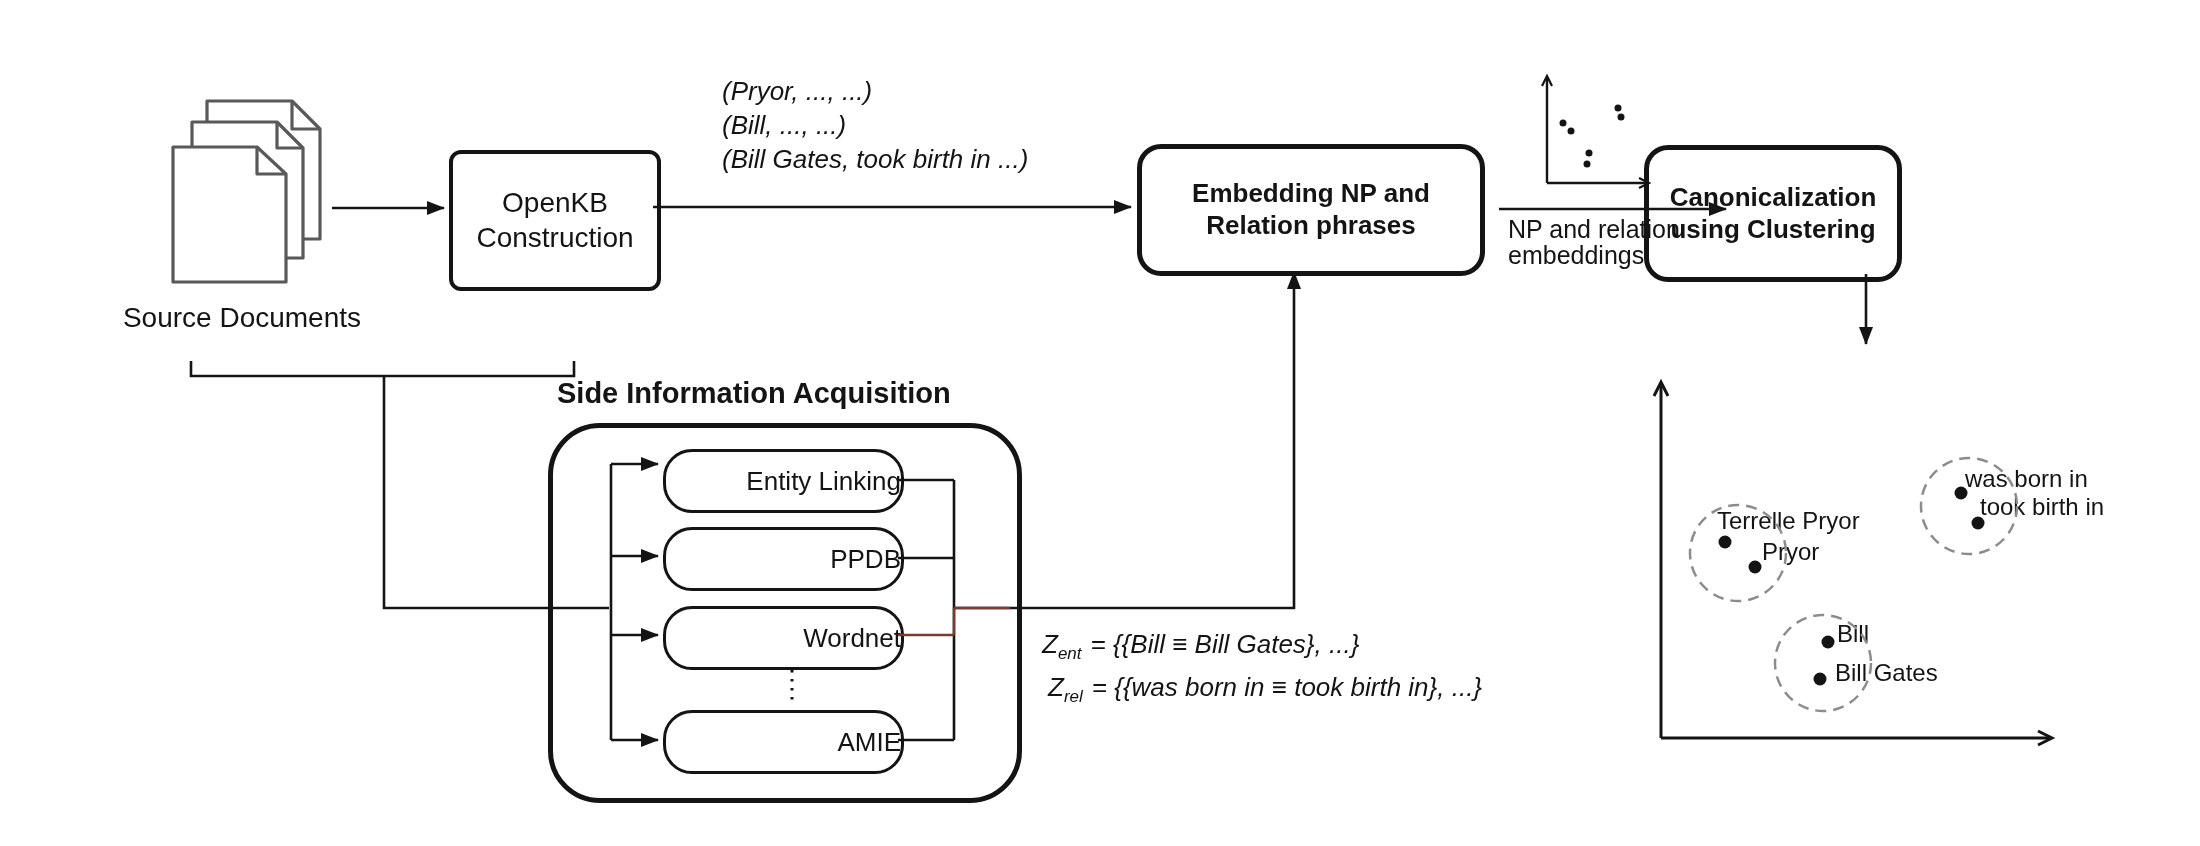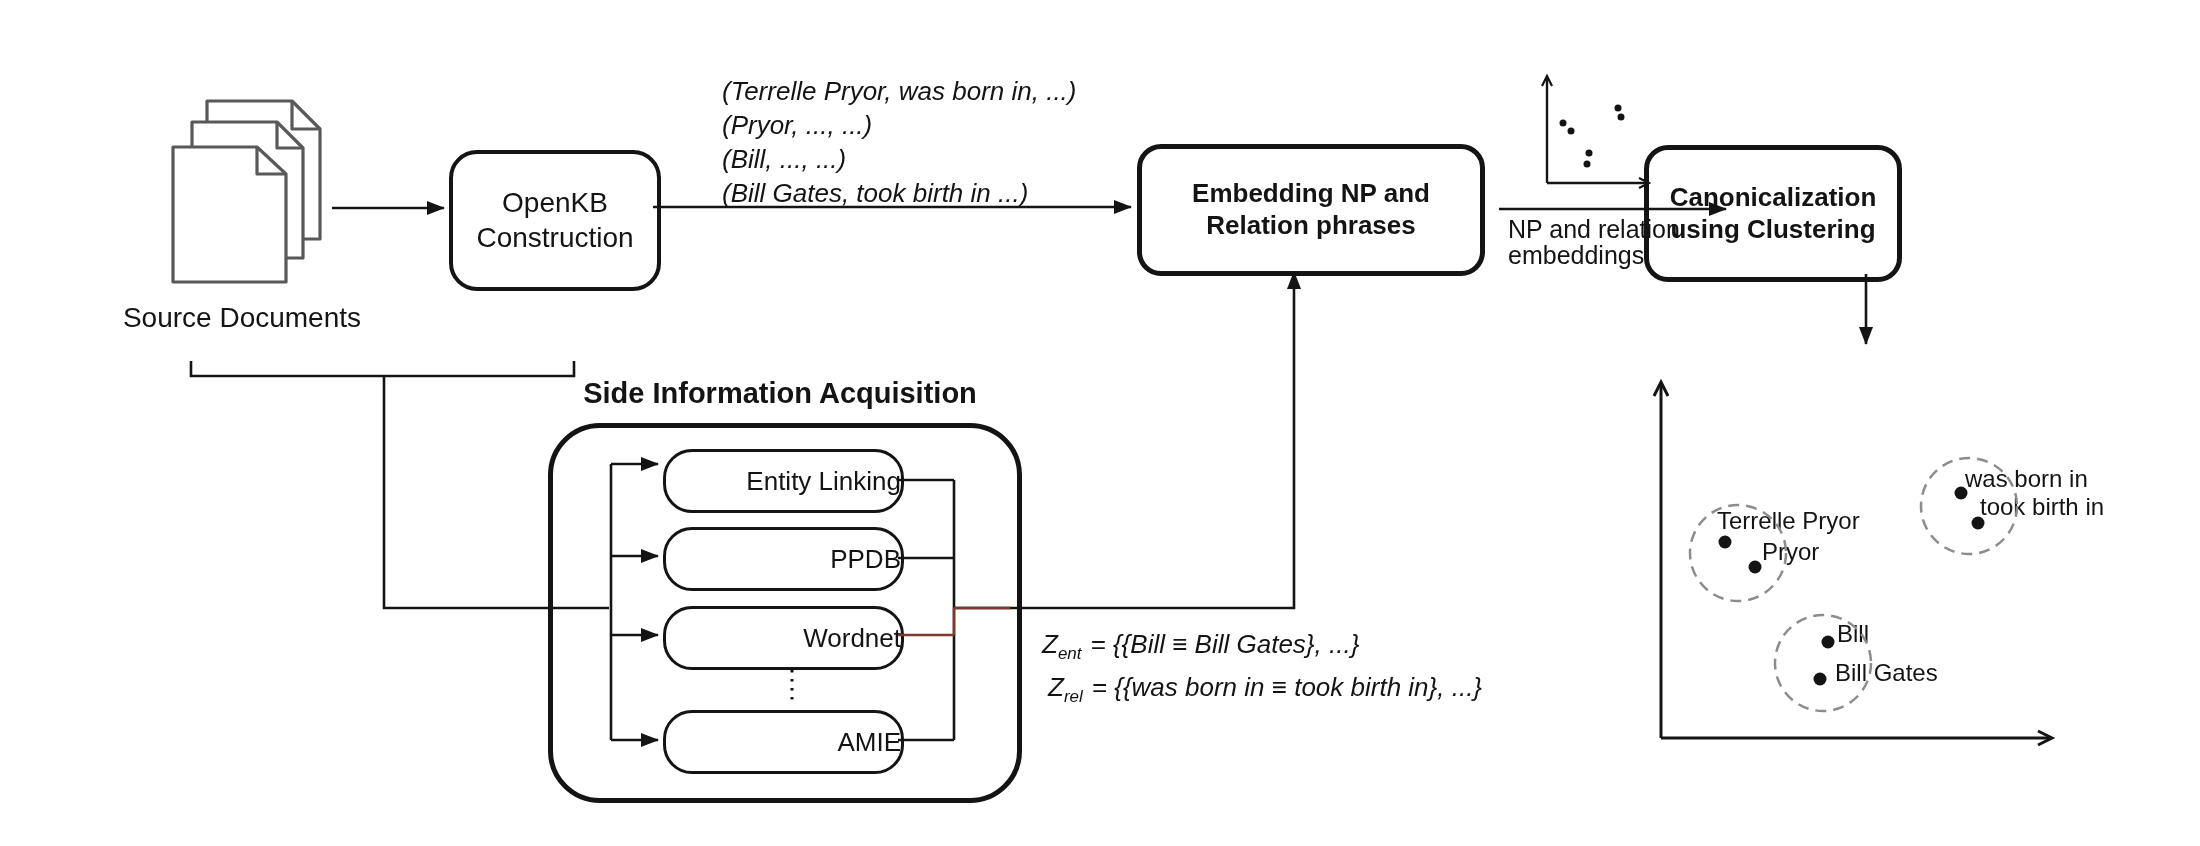--- a/index.html
+++ b/index.html
@@ -7,41 +7,41 @@
     position:relative;width:2200px;height:846px;background:#ffffff;
     font-family:"Liberation Sans", sans-serif;color:#141414;overflow:hidden;
   }
   .canvas svg.overlay{position:absolute;left:0;top:0;pointer-events:none;z-index:3;}
   .node{
     position:absolute;display:flex;align-items:center;justify-content:center;
     text-align:center;background:#ffffff;border:4px solid #141414;border-radius:28px;
     font-size:28px;line-height:1.22;z-index:1;
   }
   .node.bold{font-weight:700;border-width:5px;border-radius:24px;font-size:26px;}
-  #openkb-box{left:449px;top:150px;width:204px;height:133px;}
+  #openkb-box{left:449px;top:150px;width:204px;height:133px;border-radius:12px;}
   #embedding-box{left:1137px;top:144px;width:338px;height:122px;}
   #canon-box{left:1644px;top:145px;width:248px;height:127px;}
   #sideinfo-box{
     position:absolute;left:548px;top:423px;width:464px;height:370px;
     background:transparent;border:5px solid #141414;border-radius:52px;z-index:1;
   }
   .pill{
     position:absolute;left:663px;width:235px;height:58px;background:#ffffff;
     border:3px solid #141414;border-radius:29px;display:flex;align-items:center;
     justify-content:flex-end;font-size:26px;z-index:2;
   }
   #pill-entity-linking{top:449px;}
   #pill-ppdb{top:527px;}
   #pill-wordnet{top:606px;}
   #pill-amie{top:710px;}
   .lbl{position:absolute;z-index:2;}
   #src-label{left:92px;top:302px;width:300px;text-align:center;font-size:28px;}
   #triples{left:722px;top:74px;font-style:italic;font-size:26px;line-height:34px;white-space:nowrap;}
   #np-label{left:1508px;top:216px;width:214px;text-align:left;font-size:25px;line-height:26px;}
-  #side-title{left:557px;top:377px;width:446px;text-align:center;font-weight:700;font-size:29px;}
+  #side-title{left:557px;top:377px;width:446px;text-align:left;font-weight:700;font-size:29px;}
   .eq{position:absolute;font-style:italic;font-size:26px;white-space:nowrap;z-index:2;}
   #eq-ent{left:1042px;top:629px;}
   #eq-rel{left:1048px;top:672px;}
   .eq sub{font-size:17px;line-height:1;}
   .eq .rhs{margin-left:9px;}
   .clbl{position:absolute;font-size:24px;white-space:nowrap;z-index:2;}
   #cl-terrelle{left:1717px;top:507px;}
   #cl-pryor{left:1762px;top:538px;}
   #cl-bill{left:1837px;top:620px;}
   #cl-billgates{left:1835px;top:659px;}
@@ -77,21 +77,20 @@
   <div class="pill" id="pill-wordnet">
     <span>Wordnet</span>
   </div>
   <div class="pill" id="pill-amie">
     <span>AMIE</span>
   </div>
 
   <div class="lbl" id="src-label">Source Documents</div>
 
   <div class="lbl" id="triples">
-    <div>(Terrelle Pryor, was born in, ...)</div>
     <div>(Pryor, ..., ...)</div>
     <div>(Bill, ..., ...)</div>
     <div>(Bill Gates, took birth in ...)</div>
   </div>
 
   <div class="lbl" id="np-label">
     <div>NP and relation</div>
     <div>embeddings</div>
   </div>
 

